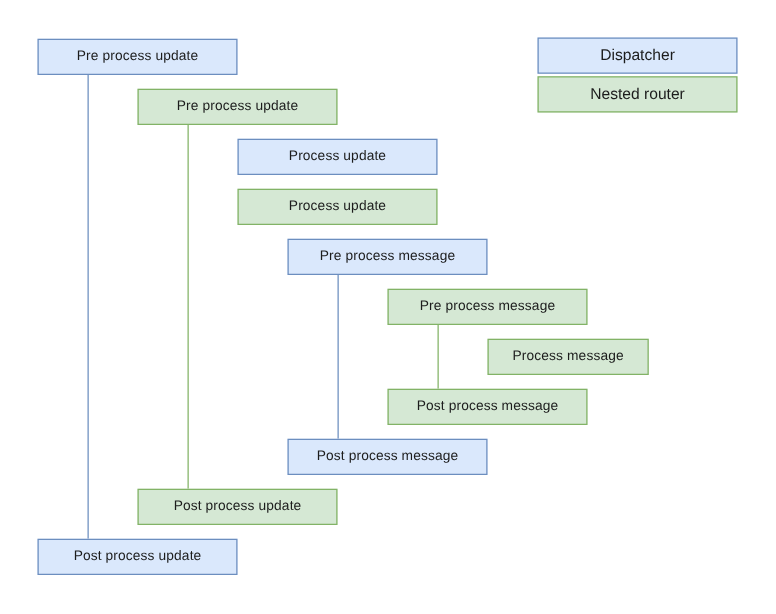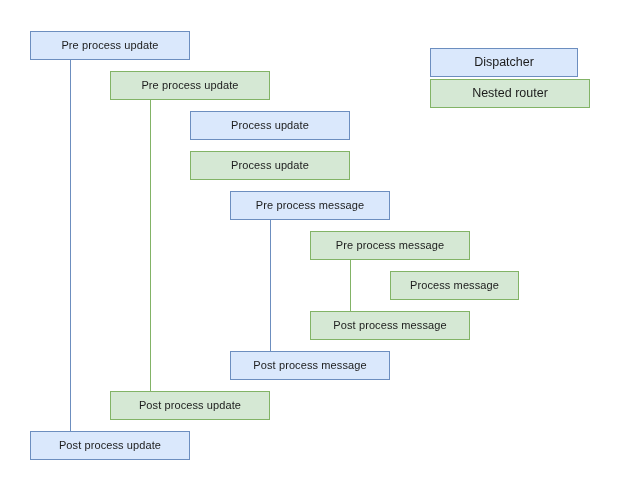--- a/index.html
+++ b/index.html
@@ -90,15 +90,15 @@
     <div class="node router" style="left: 110px; top: 71px; width: 160px; height: 29px;">Pre process update</div>
     <div class="node dispatcher" style="left: 190px; top: 111px; width: 160px; height: 29px;">Process update</div>
     <div class="node router" style="left: 190px; top: 151px; width: 160px; height: 29px;">Process update</div>
     <div class="node dispatcher" style="left: 230px; top: 191px; width: 160px; height: 29px;">Pre process message</div>
     <div class="node router" style="left: 310px; top: 231px; width: 160px; height: 29px;">Pre process message</div>
     <div class="node router" style="left: 390px; top: 271px; width: 129px; height: 29px;">Process message</div>
     <div class="node router" style="left: 310px; top: 311px; width: 160px; height: 29px;">Post process message</div>
     <div class="node dispatcher" style="left: 230px; top: 351px; width: 160px; height: 29px;">Post process message</div>
     <div class="node router" style="left: 110px; top: 391px; width: 160px; height: 29px;">Post process update</div>
     <div class="node dispatcher" style="left: 30px; top: 431px; width: 160px; height: 29px;">Post process update</div>
-    <div class="legend-node dispatcher" style="left: 430px; top: 48px; width: 148px; height: 29px;">Dispatcher</div>
-    <div class="legend-node router" style="left: 430px; top: 79px; width: 160px; height: 29px;">Nested router</div>
+    <div class="legend-node dispatcher" style="left: 430px; top: 30px; width: 160px; height: 29px;">Dispatcher</div>
+    <div class="legend-node router" style="left: 430px; top: 61px; width: 160px; height: 29px;">Nested router</div>
   </div>
 
 </body></html>

